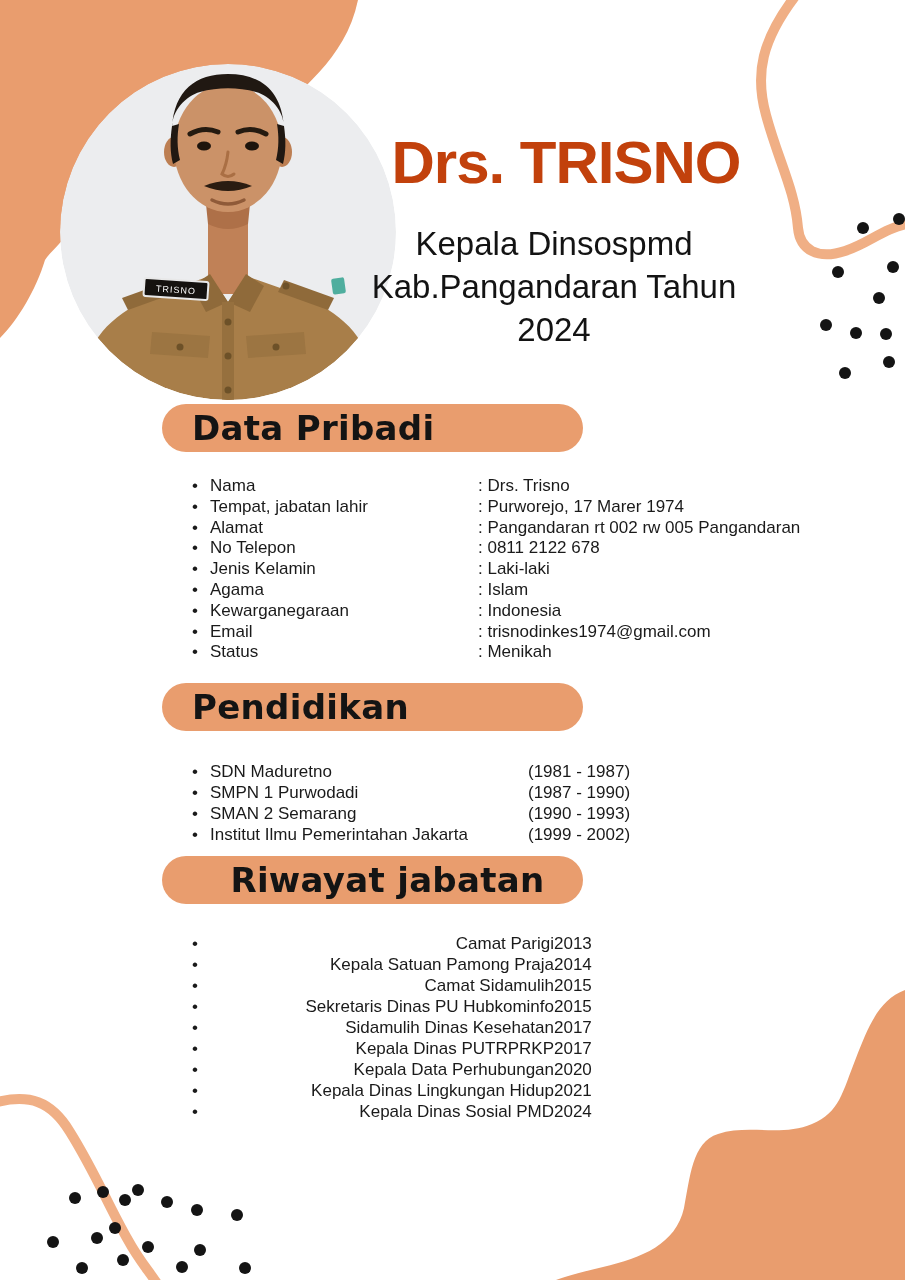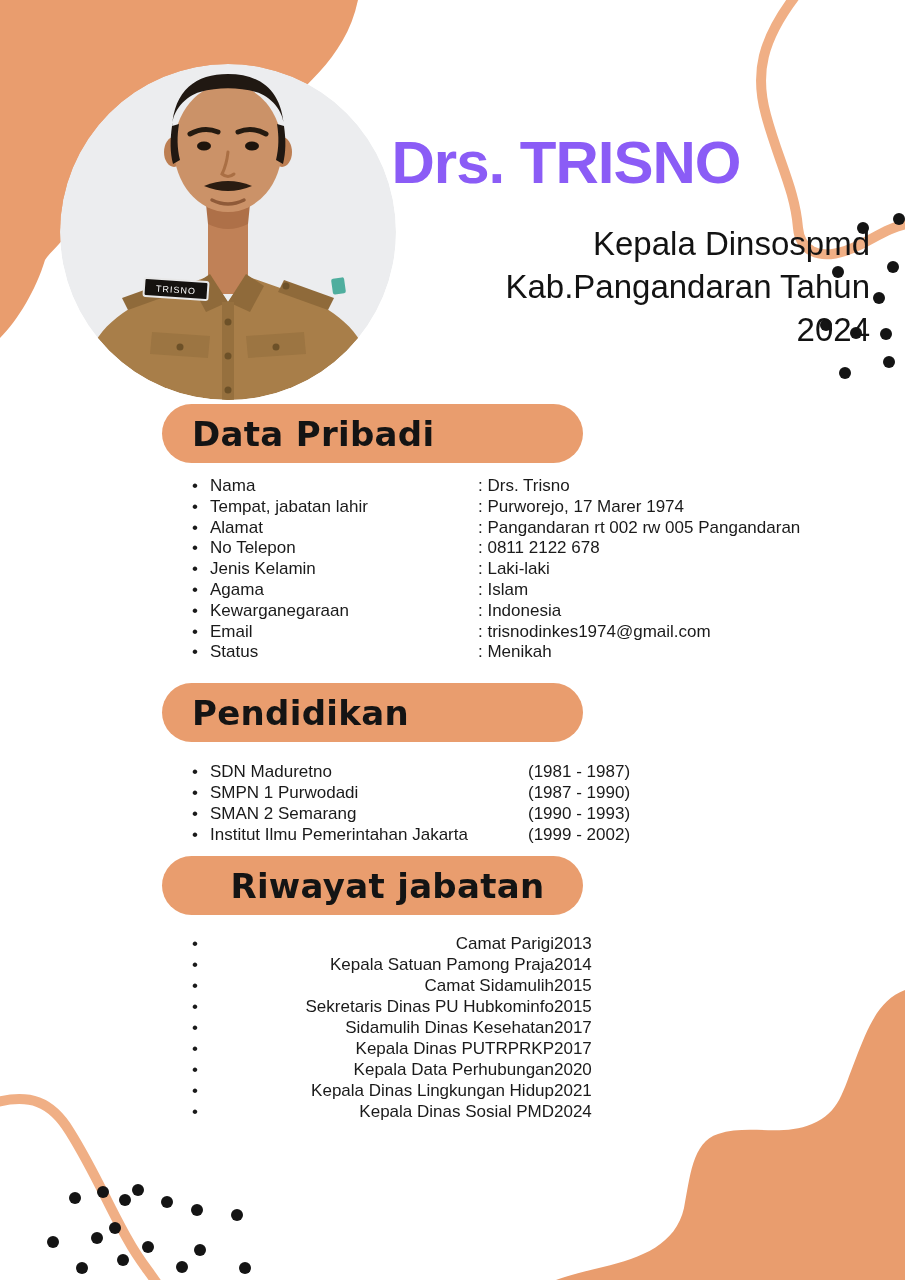--- a/index.html
+++ b/index.html
@@ -21,29 +21,29 @@
 
   .photo{
     position:absolute;left:60px;top:64px;width:336px;height:336px;
     border-radius:50%;overflow:hidden;z-index:2;
   }
   .photo svg{display:block;width:336px;height:336px;}
 
   .name{
     position:absolute;left:246px;top:130px;width:640px;z-index:3;
     text-align:center;font-weight:700;font-size:60px;line-height:66px;
-    letter-spacing:-1px;color:#8b5cf6;
+    letter-spacing:-1px;color:#c2410c;
   }
   .subtitle{
-    position:absolute;left:262px;top:222px;width:608px;z-index:3;
-    text-align:right;font-size:33px;line-height:43px;color:#131313;
+    position:absolute;left:250px;top:222px;width:608px;z-index:3;
+    text-align:center;font-size:33px;line-height:43px;color:#131313;
   }
 
   .pill{
-    position:absolute;left:162px;width:421px;height:59px;z-index:3;
+    position:absolute;left:162px;width:421px;height:48px;z-index:3;
     background:var(--accent);border-radius:32px;
     display:flex;align-items:center;padding-left:30px;box-sizing:border-box;
   }
   .pill .pill-title{
     font-family:"DejaVu Sans",sans-serif;font-weight:bold;font-size:34px;
     color:#141414;letter-spacing:.3px;
   }
   #pill-personal{top:404px;}
   #pill-education{top:683px;}
   #pill-career{top:856px;justify-content:center;}

